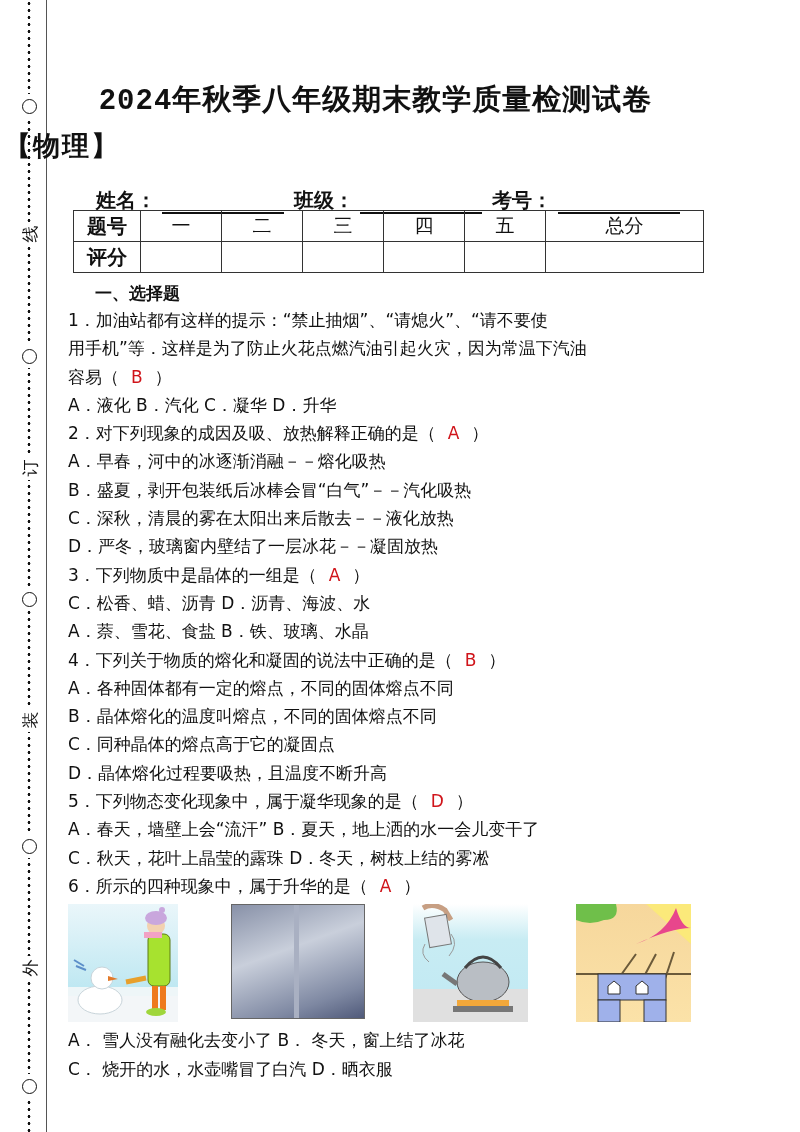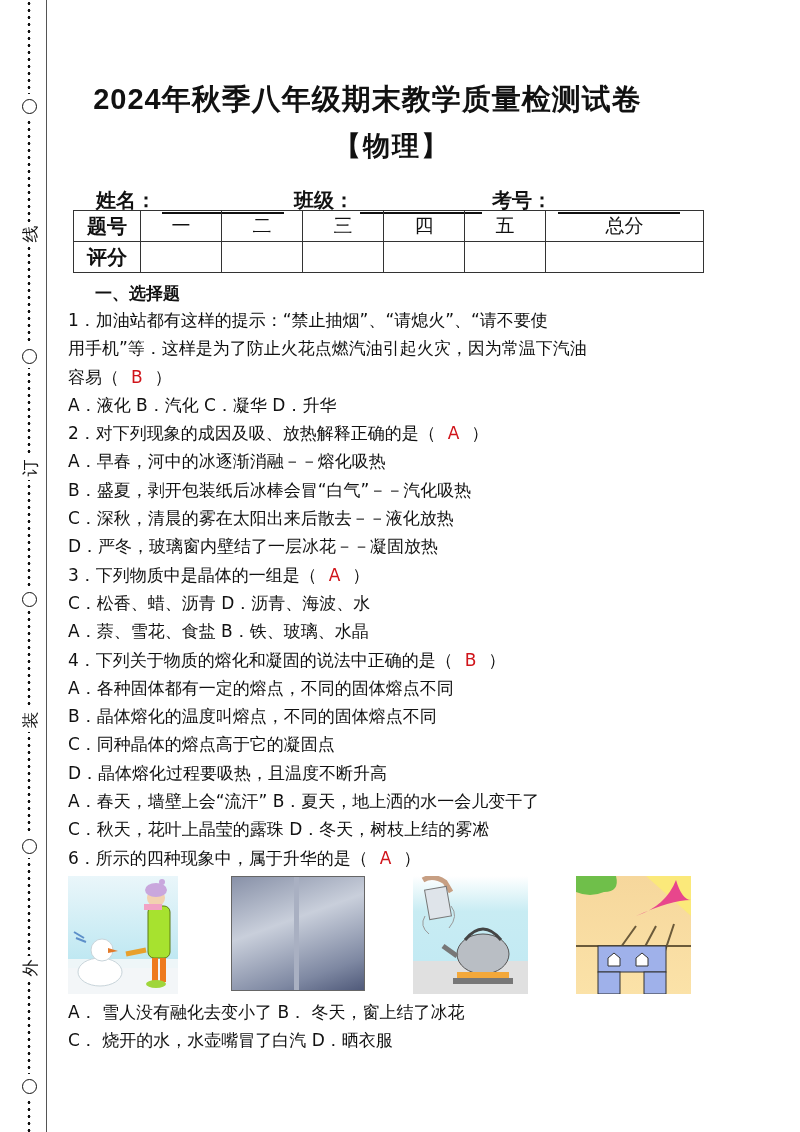--- a/index.html
+++ b/index.html
@@ -25,26 +25,26 @@
   }
   .binding .circle {
     width: 13px; height: 13px; border: 1.6px solid #111; border-radius: 50%; background: #fff;
   }
   .binding .char {
     font-family: "DejaVu Serif", "Liberation Serif", serif; font-size: 17px;
     transform: rotate(-90deg); background: #fff; line-height: 22px;
   }
 
   .title {
-    position: absolute; left: 4px; width: 727px; top: 80px; text-align: center;
-    font-family: Liberation Sans, sans-serif;
+    position: absolute; left: 12px; width: 727px; top: 80px; text-align: center;
+    font-family: Liberation Mono, monospace;
     font-size: 29px; font-weight: bold; letter-spacing: 1px;
   }
   .subtitle {
-    position: absolute; left: 16px; width: 752px; top: 128px; text-align: center;
+    position: absolute; left: 4px; width: 752px; top: 128px; 
     font-family: "DejaVu Serif", "Liberation Serif", serif;
     font-size: 27px; font-weight: bold; letter-spacing: 2px;
   }
   .info {
     position: absolute; top: 187px; left: 96px; width: 620px; display: flex; align-items: flex-end;
     font-family: "DejaVu Serif", "Liberation Serif", serif; font-size: 20px; font-weight: bold;
   }
   .info .field { display: flex; align-items: flex-end; margin-right: 10px; }
   .info .blank {
     display: inline-block; width: 122px; height: 18px; border-bottom: 2px solid #111; margin-left: 6px;
@@ -194,20 +194,23 @@
     <div class="line">
       <span>4．下列关于物质的熔化和凝固的说法中正确的是（</span><span class="ans">B</span><span>）</span>
     </div>
     <div class="line">A．各种固体都有一定的熔点，不同的固体熔点不同</div>
     <div class="line">B．晶体熔化的温度叫熔点，不同的固体熔点不同</div>
     <div class="line">C．同种晶体的熔点高于它的凝固点</div>
     <div class="line">D．晶体熔化过程要吸热，且温度不断升高</div>
   </div>
 
   <div>
+    <div class="line">
+      <span>5．下列物态变化现象中，属于凝华现象的是（</span><span class="ans">D</span><span>）</span>
+    </div>
     <div class="line">A．春天，墙壁上会“流汗”   B．夏天，地上洒的水一会儿变干了</div>
     <div class="line">C．秋天，花叶上晶莹的露珠  D．冬天，树枝上结的雾凇</div>
   </div>
 
   <div>
     <div class="line">
       <span>6．所示的四种现象中，属于升华的是（</span><span class="ans">A</span><span>）</span>
     </div>
 
     <div class="images">

